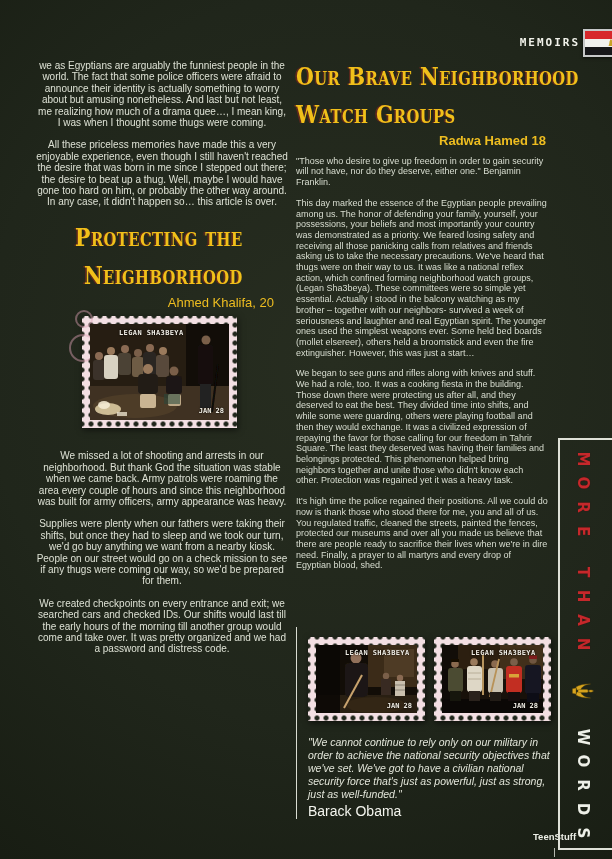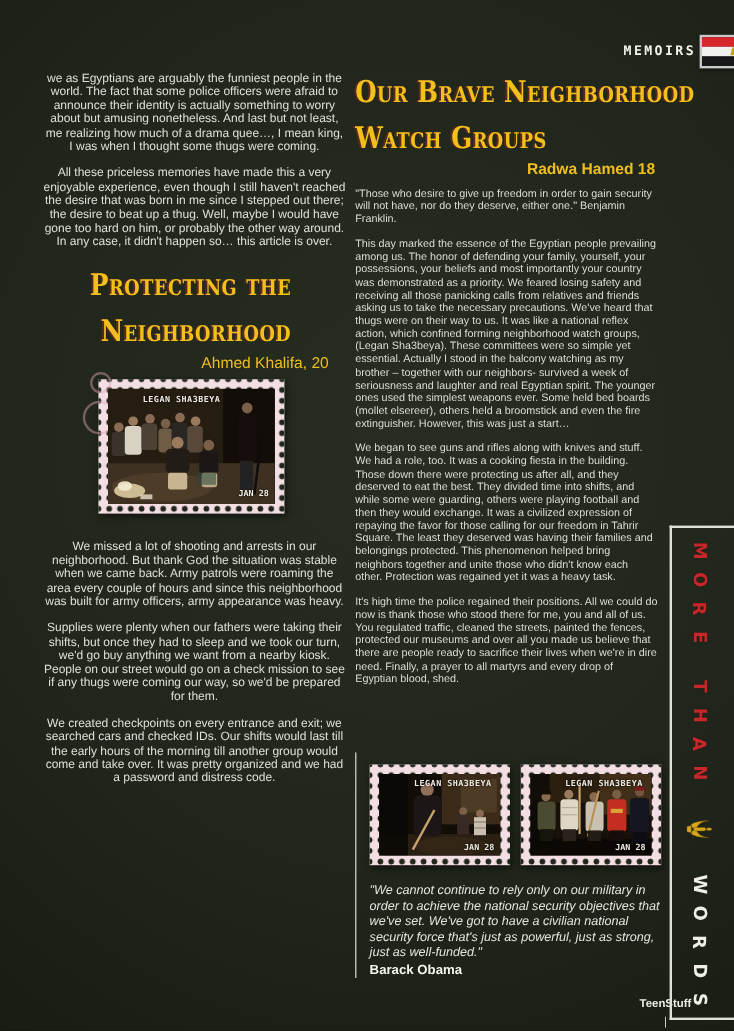--- a/index.html
+++ b/index.html
@@ -43,21 +43,21 @@
   .stamp-date{position:absolute;bottom:3px;right:5px;font-family:"DejaVu Sans Mono",monospace;font-weight:bold;
     font-size:7px;color:#efece3;text-shadow:0 0 2px #000;}
   .postmark{position:absolute;border:2px solid rgba(224,164,185,.45);border-radius:50%;}
   .pm1{width:24px;height:24px;left:-13px;top:18px;}
   .pm2{width:14px;height:14px;left:-7px;top:-6px;}
   
   .quote-box{position:absolute;left:296px;top:627px;width:258px;border-left:1.5px solid #d9dcd2;
     padding-left:11px;box-sizing:border-box;}
   .stamps-row{display:flex;gap:9px;margin:10px 0 15px;}
   .quote-text{color:#e2e5d9;font-size:10.5px;line-height:13px;font-style:italic;margin:0 0 2px;}
-  .quote-author{color:#f4f5ee;font-weight:bold;font-size:11px;}
+  .quote-author{color:#f4f5ee;font-weight:normal;font-size:14px;}
   
   .footer{position:absolute;top:831px;right:59px;display:flex;align-items:center;gap:4px;
     color:#edefe7;font-size:9.5px;font-weight:bold;flex-direction:column;}
   .footer .divider{font-weight:normal;opacity:.9;}
   .page-num{border:1.2px solid #d5d7cf;border-radius:4px;padding:2px 3px;font-size:9px;line-height:1;
     background:rgba(0,0,0,.25);margin-top:19px;}
   
   .rule{position:absolute;background:#dfe1d8;}
   .rule-v{left:558px;top:438px;width:1.5px;height:412px;}
   .rule-top{left:558px;top:438px;width:54px;height:1.5px;}

